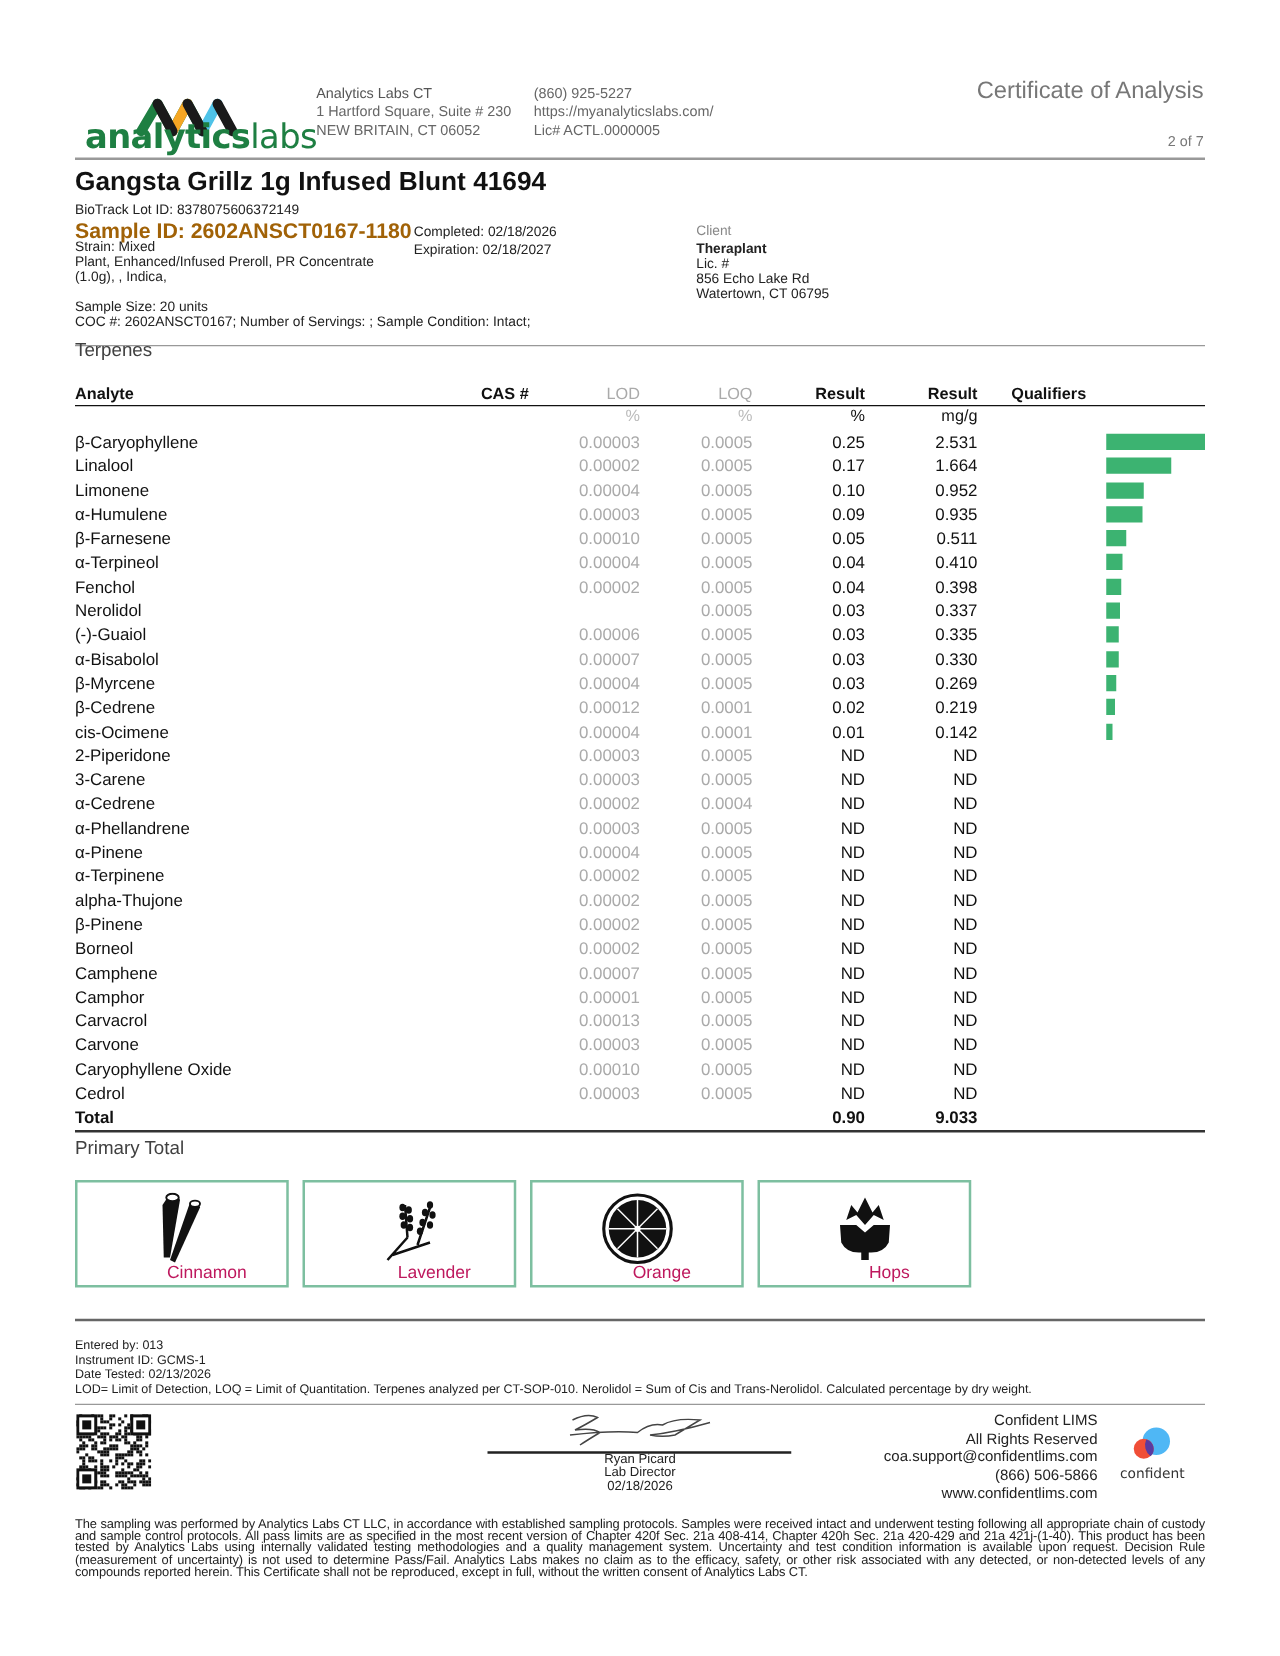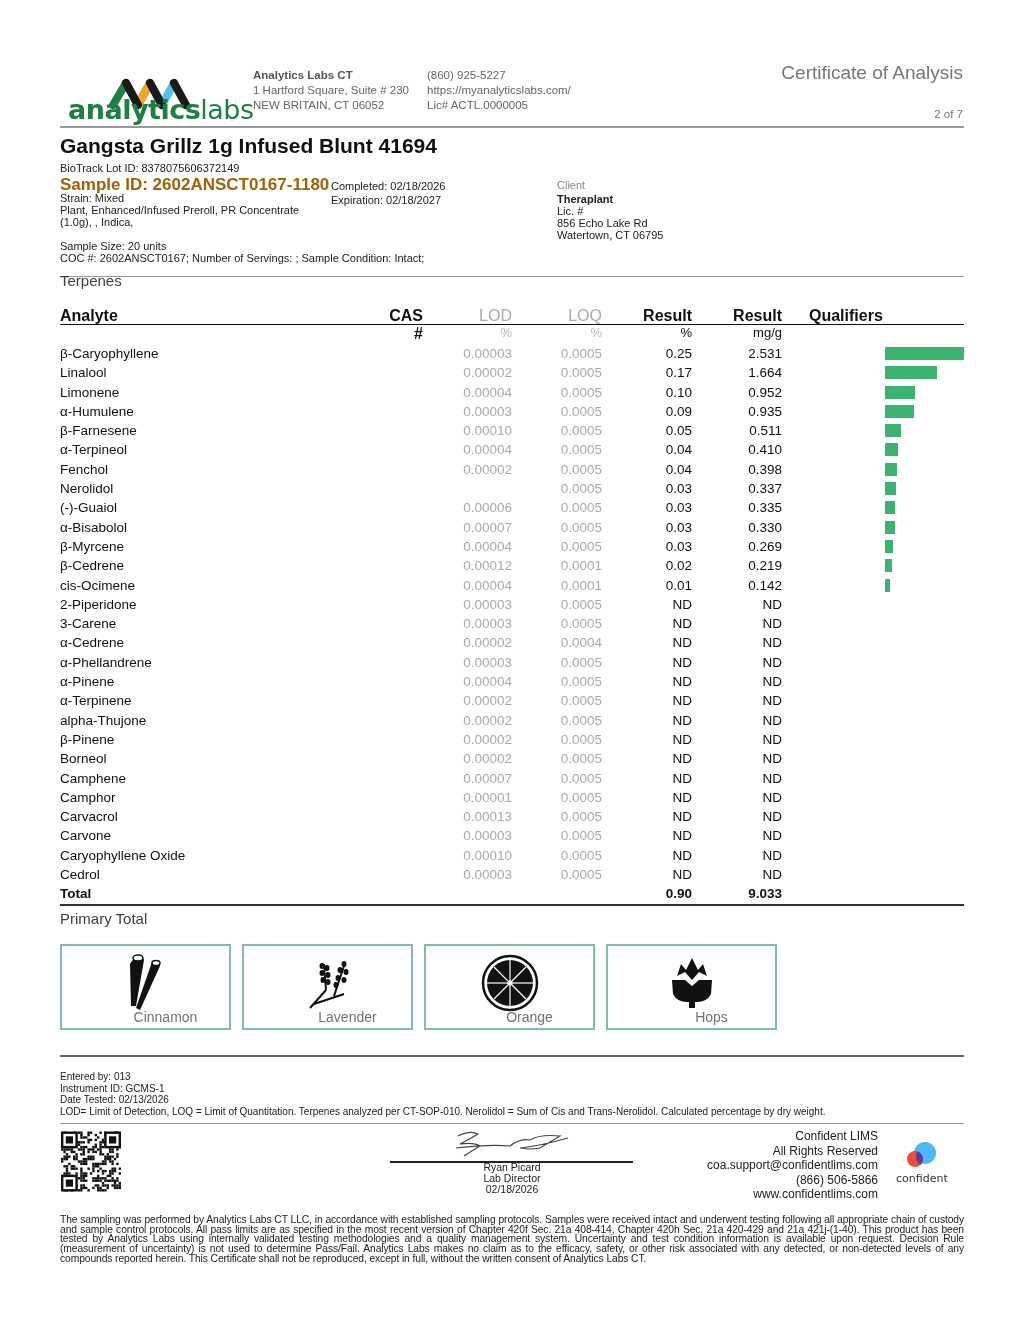--- a/index.html
+++ b/index.html
@@ -4,62 +4,62 @@
 <style>
   html, body { margin: 0; padding: 0; background: #ffffff; }
   body { width: 1024px; height: 1325px; position: relative; font-family: "Liberation Sans", sans-serif; color: #111; overflow: hidden; }
   .abs { position: absolute; }
   
   .logo { left: 68px; top: 58px; width: 170px; height: 70px; }
   .logo-text { left: 68px; top: 94px; font-size: 27px; letter-spacing: -0.5px; color: #1e7f42; font-family: "DejaVu Sans", sans-serif; }
   .logo-text .bold { font-weight: bold; }
   .logo-text .light { font-weight: normal; color: #1e7f42; }
   .lab-info { left: 253px; top: 68px; font-size: 11.5px; line-height: 15px; color: #666; }
-  .lab-info .name { font-weight: bold; color: #555; }
+  .lab-info .name { font-weight: normal; color: #555; }
   .contact-info { left: 427px; top: 68px; font-size: 11.5px; line-height: 15px; color: #666; }
   .coa-title { right: 61px; top: 62px; font-size: 19px; color: #777; }
   .page-num { right: 61px; top: 108px; font-size: 11.5px; color: #777; }
   .hr-top { left: 60px; top: 126px; width: 904px; height: 2px; background: #999; }
 
   
   .product-title { left: 60px; top: 134px; font-size: 21px; font-weight: bold; color: #111; }
   .biotrack { left: 60px; top: 162px; font-size: 11px; color: #222; }
   .sample-id { left: 60px; top: 175px; font-size: 17px; font-weight: bold; color: #a16207; }
   .left-details { left: 60px; top: 192px; font-size: 11px; line-height: 12px; color: #222; }
   .dates { left: 331px; top: 179px; font-size: 11px; line-height: 14px; color: #222; }
   .client { left: 557px; top: 179px; font-size: 11px; line-height: 12px; color: #222; }
   .client .label { color: #888; margin-bottom: 2px; }
   .client .cname { font-weight: bold; }
   .sample-size { left: 60px; top: 240px; font-size: 11px; line-height: 12px; color: #222; }
   .hr-mid { left: 60px; top: 276px; width: 904px; height: 1px; background: #999; }
 
   
   .section-title { left: 60px; font-size: 15px; color: #404040; }
   .table-wrap { left: 60px; top: 307px; width: 904px; }
-  .thead { position: relative; height: 17px; border-bottom: 1.5px solid #111; font-size: 16px; font-weight: bold; }
+  .thead { position: relative; height: 17px; border-bottom: 1.5px solid #111; font-size: 13px; font-weight: bold; }
   .thead span, .trow span, .units span { position: absolute; top: 0; }
   .units { position: relative; height: 19px; font-size: 13px; }
   .trow { position: relative; height: 19.3px; font-size: 13.5px; line-height: 19.3px; }
   .trow.total { font-weight: bold; border-bottom: 2px solid #333; }
   .c-analyte { left: 0; }
   .c-cas { left: 323px; width: 40px; text-align: right; }
   .c-lod { left: 380px; width: 72px; text-align: right; color: #aaa; }
   .c-loq { left: 470px; width: 72px; text-align: right; color: #aaa; }
   .c-pct { left: 560px; width: 72px; text-align: right; }
   .c-mg { left: 650px; width: 72px; text-align: right; }
   .c-qual { left: 749px; }
   .thead .c-lod, .thead .c-loq { color: #aaa; font-weight: normal; }
   .units .c-lod, .units .c-loq { color: #bbb; }
   .bar { position: absolute; left: 825px; top: 3px; height: 13px; background: #3cb371; }
 
   
   .aromas { left: 60px; top: 944px; width: 904px; height: 90px; }
   .aroma-card { position: absolute; top: 0; width: 171px; height: 86px; border: 2px solid #7dbfa0; box-sizing: border-box; text-align: center; }
   .aroma-card svg { position: absolute; left: 50%; top: 8px; transform: translateX(-50%); }
-  .aroma-card .lbl { position: absolute; left: 0; right: 0; bottom: 3px; font-size: 14px; color: #737373; padding-left: 40px; }
+  .aroma-card .lbl { position: absolute; left: 0; right: 0; bottom: 3px; font-size: 14px; color: #be185d; padding-left: 40px; }
   .hr-aroma { left: 60px; top: 1055px; width: 904px; height: 2px; background: #666; }
 
   
   .entry { left: 60px; top: 1071px; font-size: 10px; line-height: 11.5px; color: #222; }
   .hr-foot { left: 60px; top: 1123px; width: 904px; height: 1px; background: #999; }
   .qr { left: 61px; top: 1131px; width: 60px; height: 61px; }
   .sig-line { left: 390px; top: 1161px; width: 243px; height: 1.5px; background: #222; }
   .signature { left: 450px; top: 1128px; width: 125px; height: 34px; }
   .sig-text { left: 390px; top: 1162px; width: 300px; margin-left: -28px; text-align: center; font-size: 10.5px; line-height: 11px; color: #222; }
   .lims { right: 146px; top: 1129px; text-align: right; font-size: 12px; line-height: 14.5px; color: #222; }

